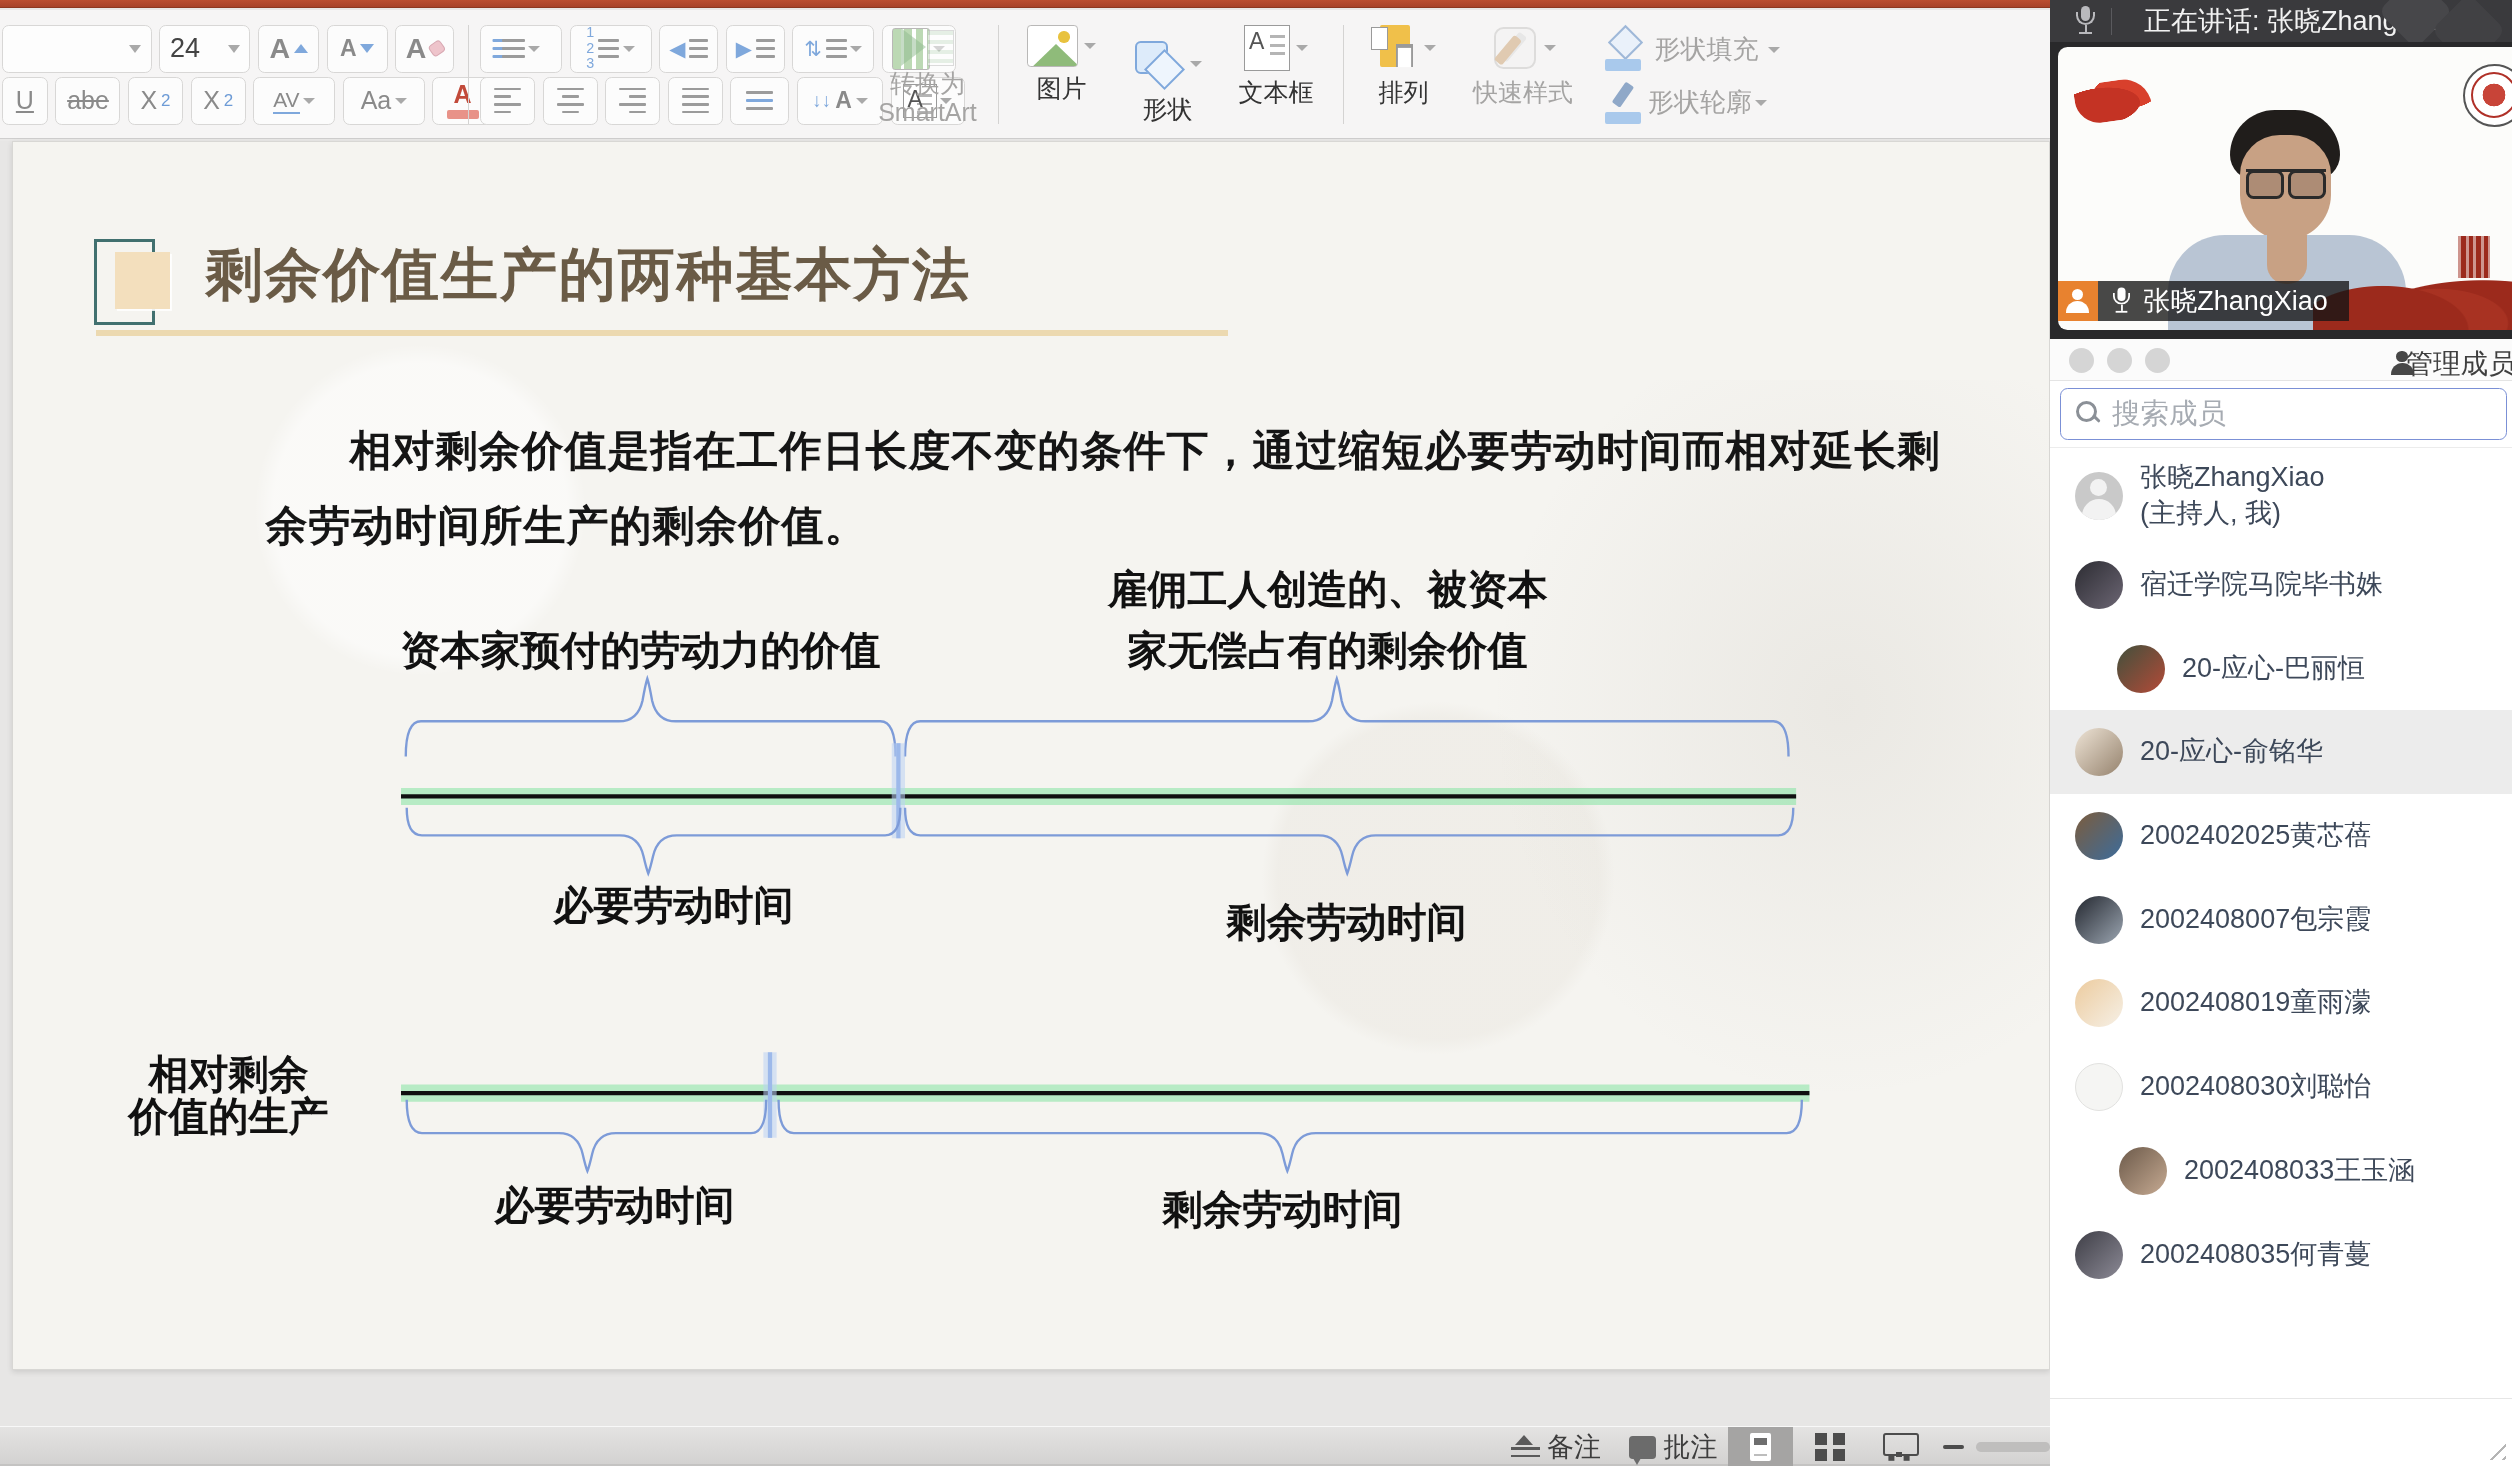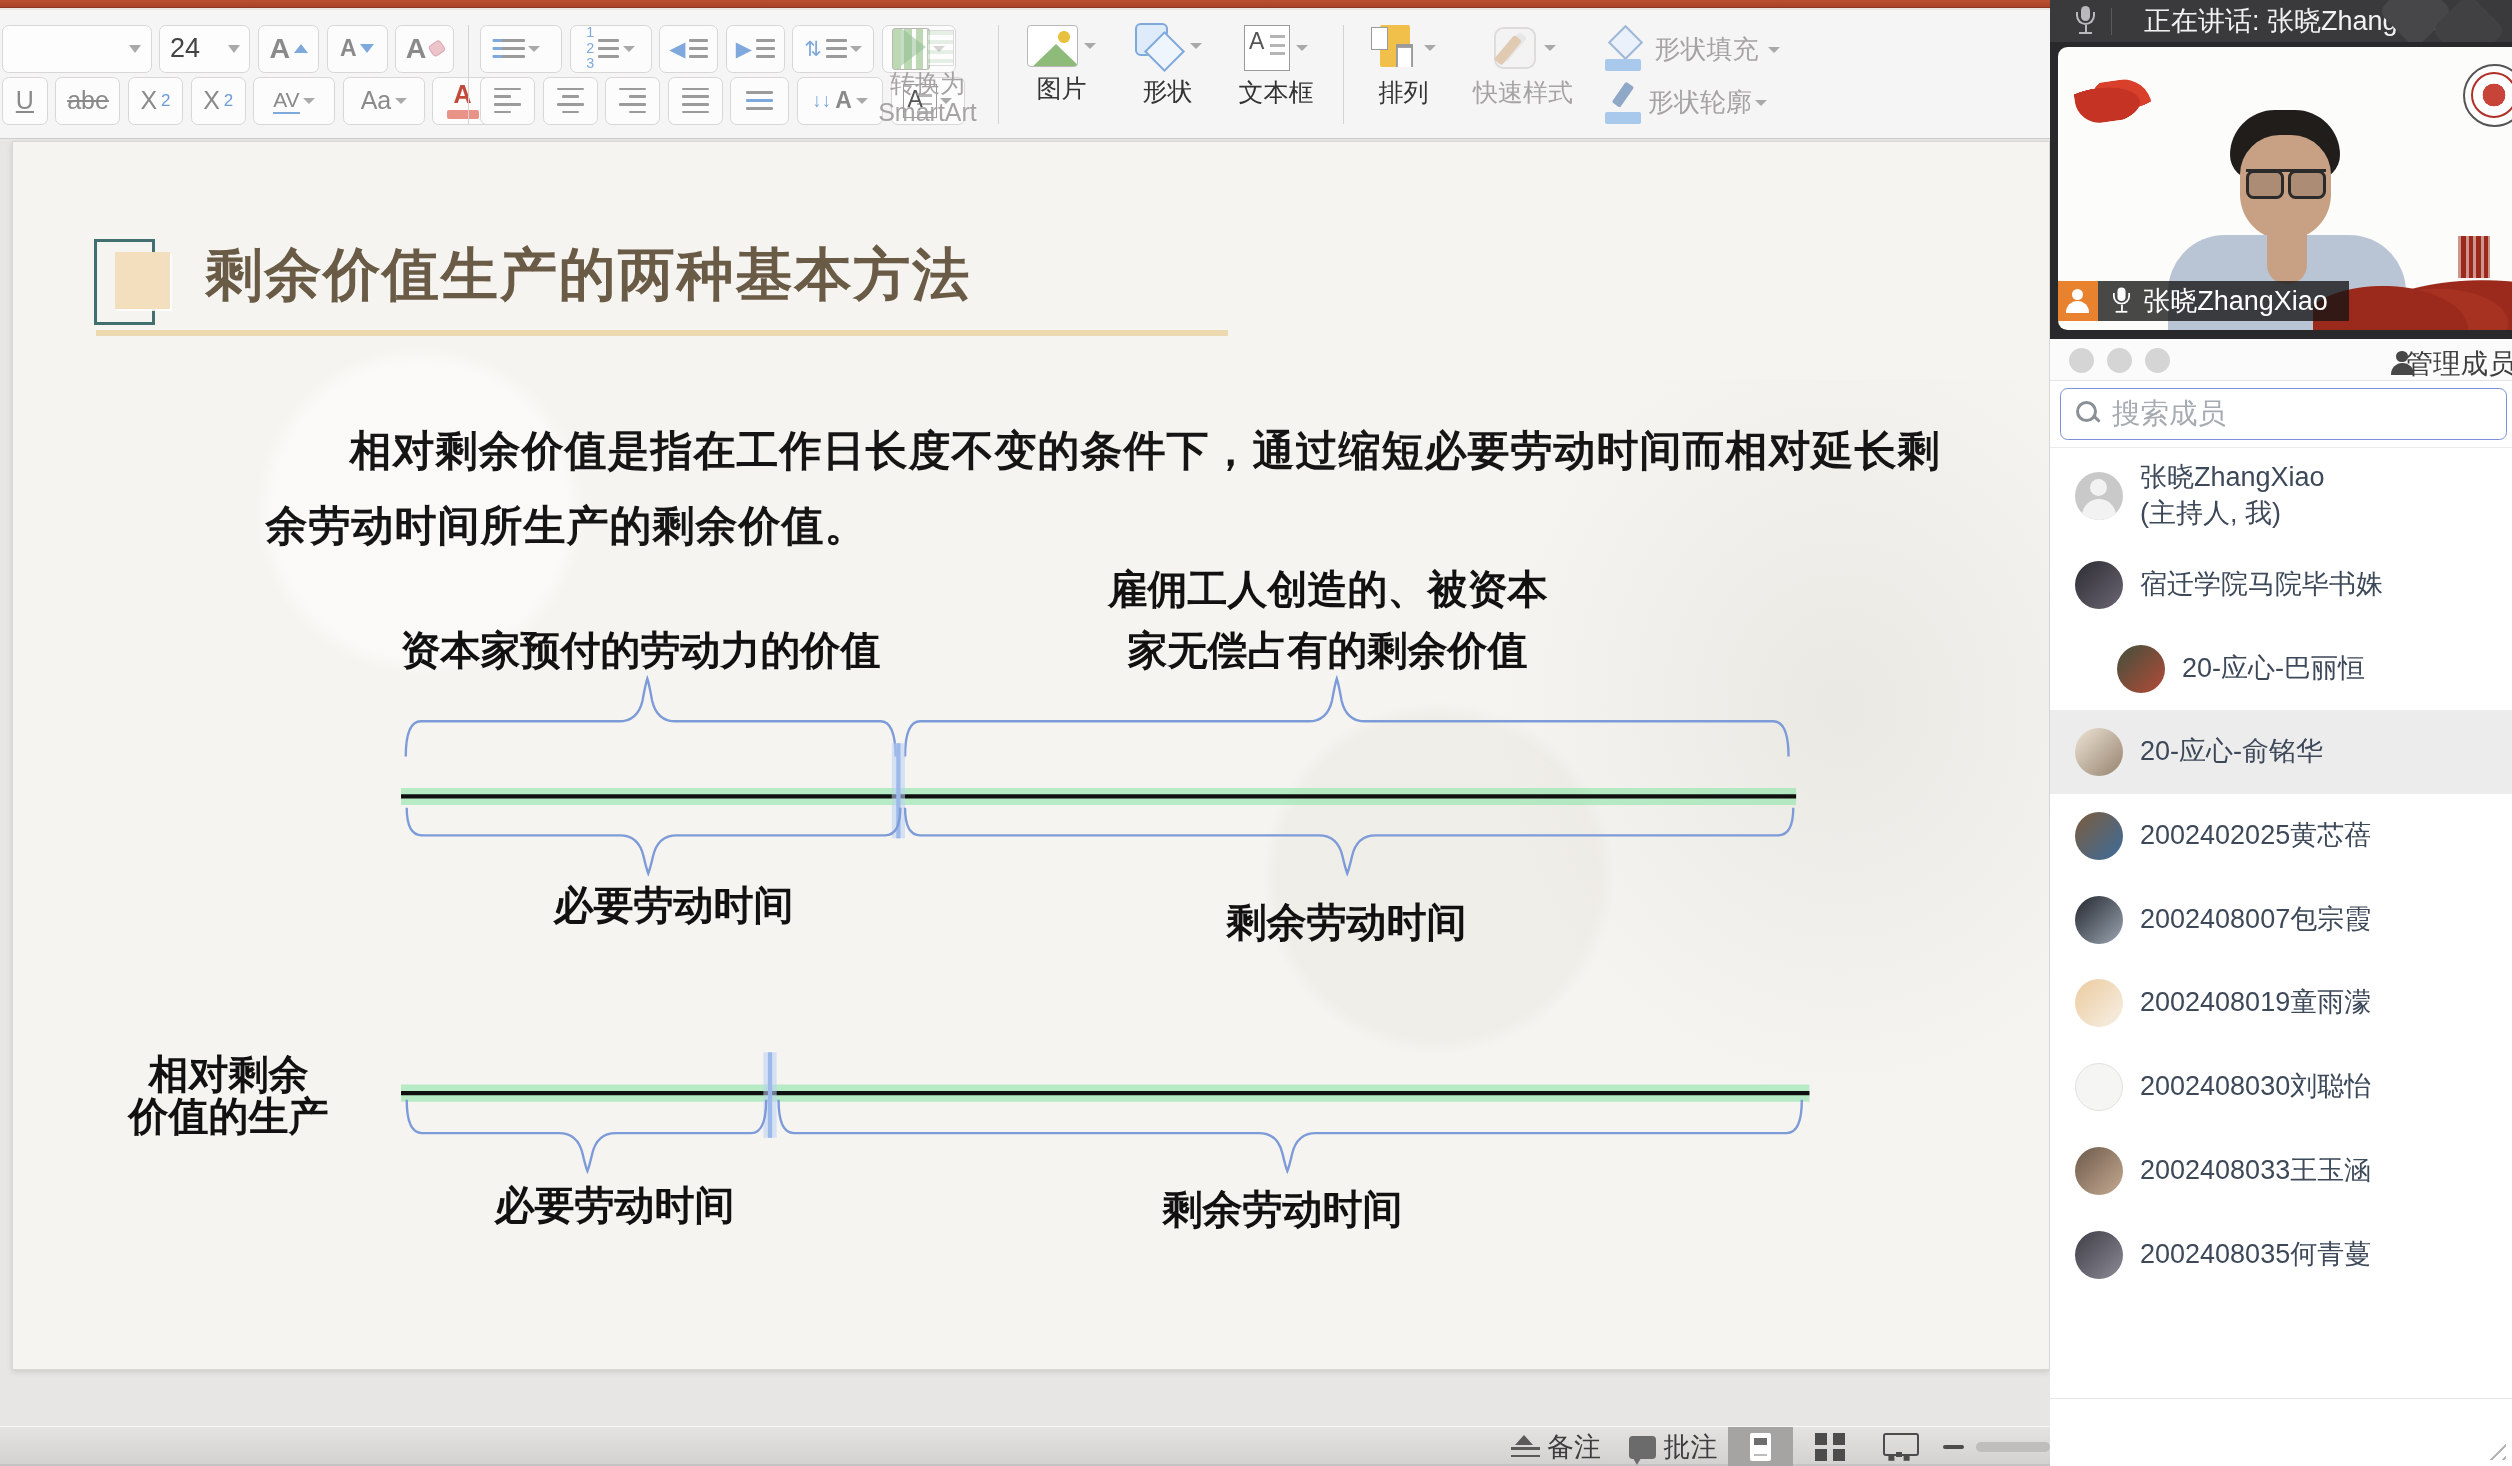--- a/index.html
+++ b/index.html
@@ -351,21 +351,21 @@
       </div>
       <div class="vsep" style="left:998px;"></div>
 
       <div class="rowflex bigbtn" style="left:1014px; top:11.4px; width:95px;">
         <span style="display:flex;align-items:center;gap:5.7px;">
             <span class="icoPic"></span>
             <span class="caret" style="border-top-width:6.7px;"></span>
           </span>
         <span class="lbl">图片</span>
       </div>
-      <div class="rowflex bigbtn" style="left:1120px; top:10px; width:95px;">
+      <div class="rowflex bigbtn" style="left:1120px; top:28px; width:95px;">
         <span style="display:flex;align-items:center;gap:5.7px;">
             <span class="icoShapes"></span>
             <span class="caret" style="border-top-width:6.7px;"></span>
           </span>
         <span class="lbl">形状</span>
       </div>
       <div class="rowflex bigbtn" style="left:1221px; top:11.4px; width:110px;">
         <span style="display:flex;align-items:center;gap:5.7px;">
             <span class="icoText"></span>
             <span class="caret" style="border-top-width:6.7px;"></span>
@@ -555,21 +555,21 @@
         <span class="pname">2002408007包宗霞</span>
       </div>
       <div class="prow" style="top:513px;">
         <span class="pav av6"></span>
         <span class="pname">2002408019童雨濛</span>
       </div>
       <div class="prow" style="top:597px;">
         <span class="pav av7"></span>
         <span class="pname">2002408030刘聪怡</span>
       </div>
-      <div class="prow" style="top:681px;">
+      <div class="prow" style="top:681px;padding-left:44px;">
         <span class="pav av8"></span>
         <span class="pname">2002408033王玉涵</span>
       </div>
       <div class="prow" style="top:765px;">
         <span class="pav av9"></span>
         <span class="pname">2002408035何青蔓</span>
       </div>
     </div>
 
     <div id="plist-divider"></div>

